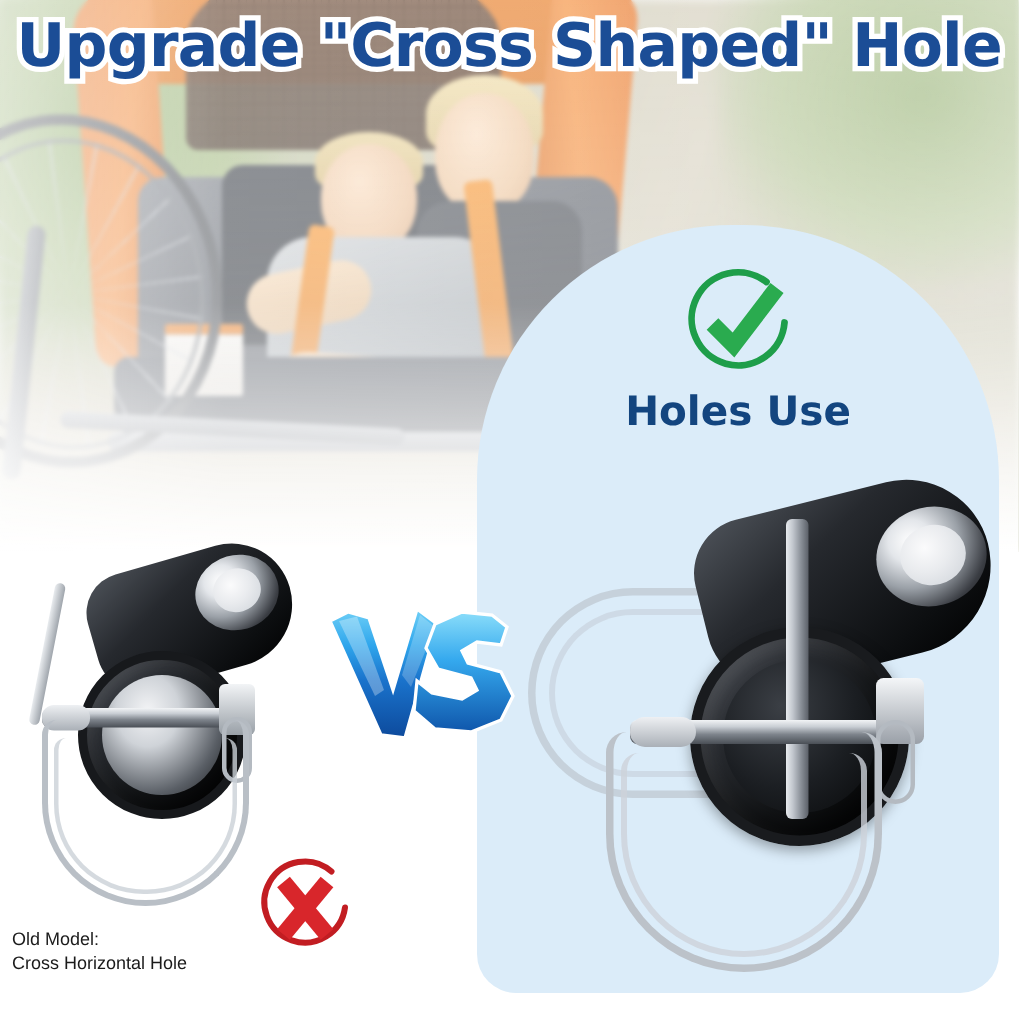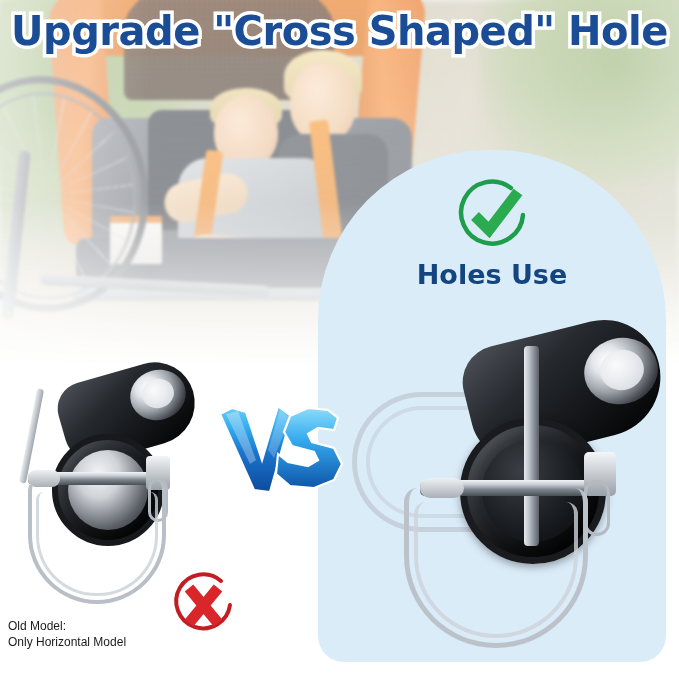--- a/index.html
+++ b/index.html
@@ -420,16 +420,16 @@
   <div class="xmark-wrap">
     <svg width="74" height="74" viewBox="0 0 74 74">
       <path d="M55 13 A27 27 0 1 0 64 37" fill="none" stroke="#c21d22" stroke-width="4" stroke-linecap="round"></path>
       <path d="M23 20 L52 55" stroke="#d8262b" stroke-width="11" stroke-linecap="butt"></path>
       <path d="M52 20 L23 55" stroke="#d8262b" stroke-width="11" stroke-linecap="butt"></path>
     </svg>
   </div>
 
   <div class="old-caption">
     <div>Old Model:</div>
-    <div>Only Horizontal Model</div>
+    <div>Cross Horizontal Hole</div>
   </div>
 
 </div>
 
 </body></html>

